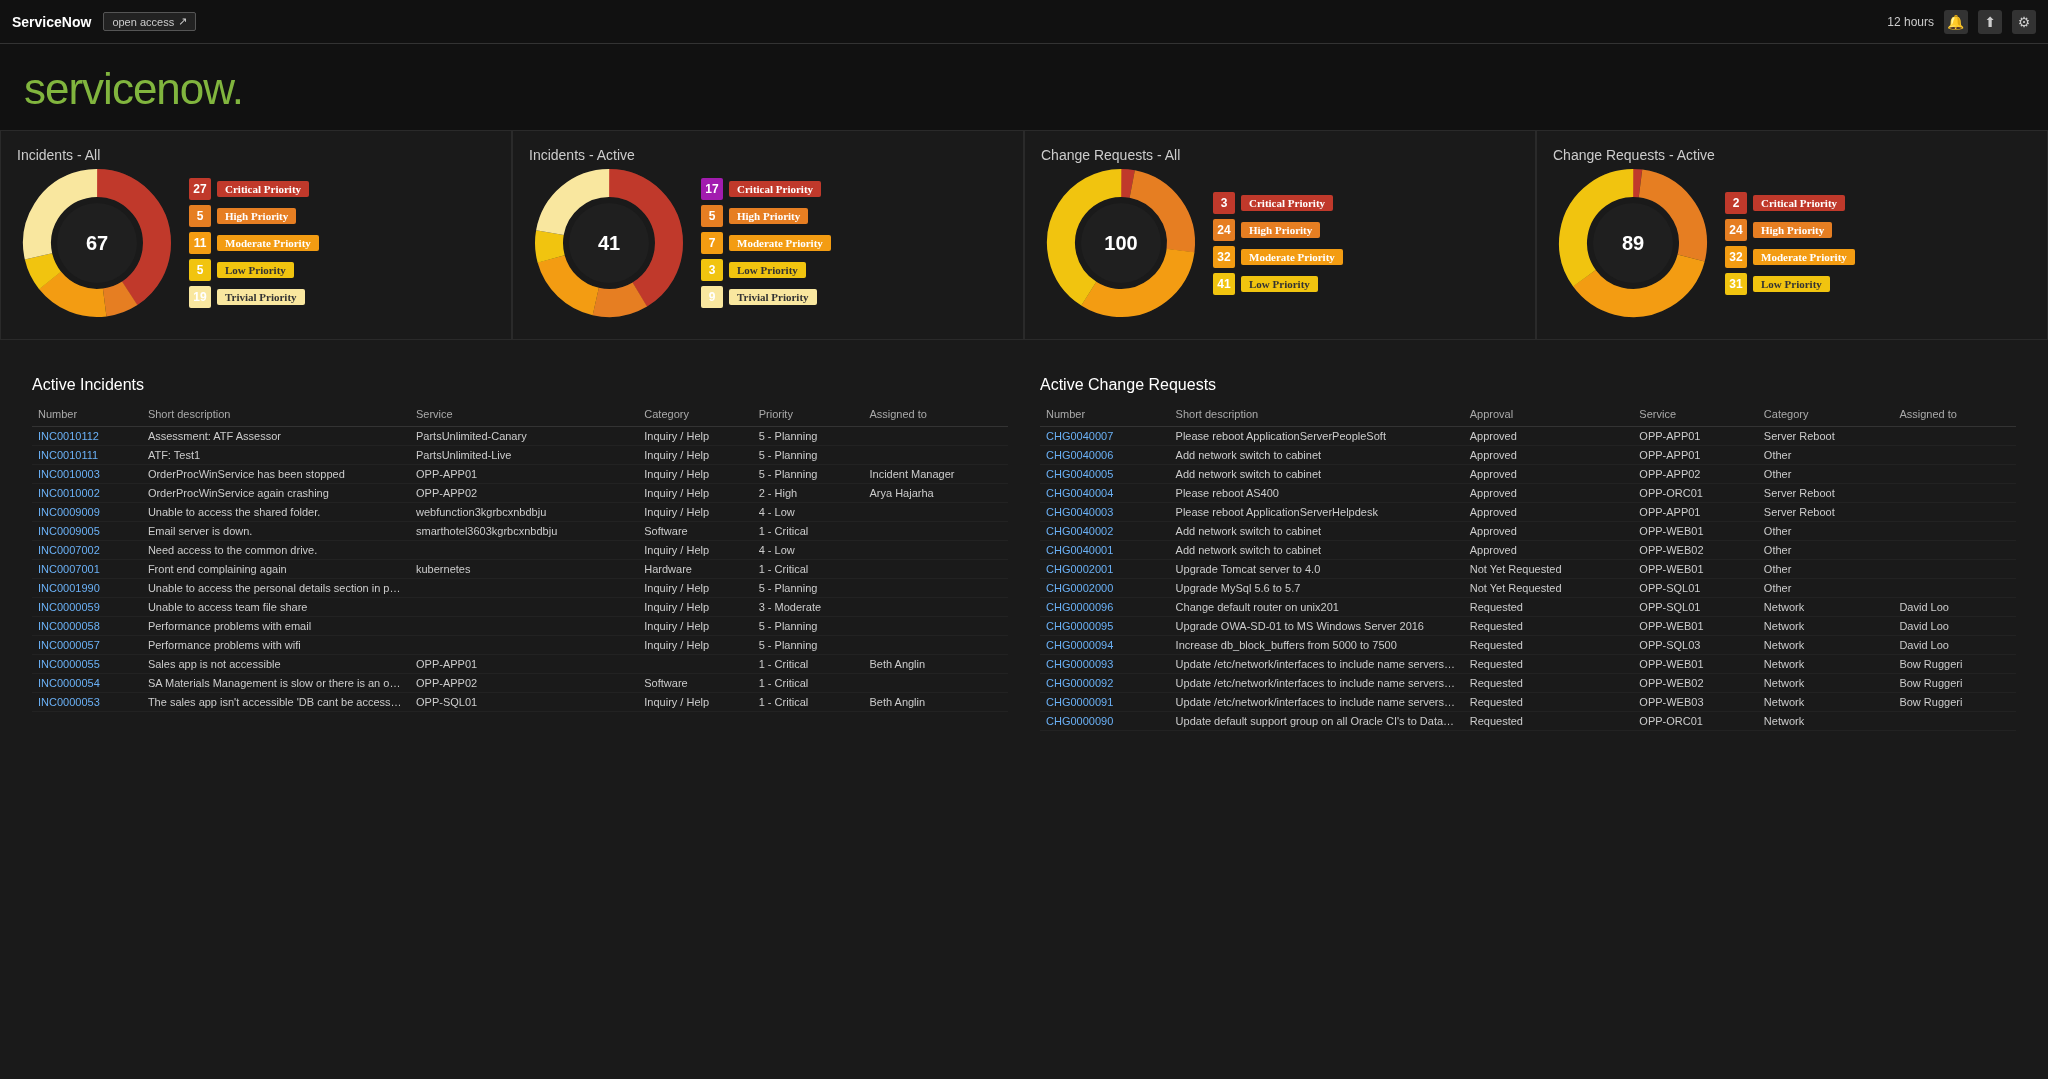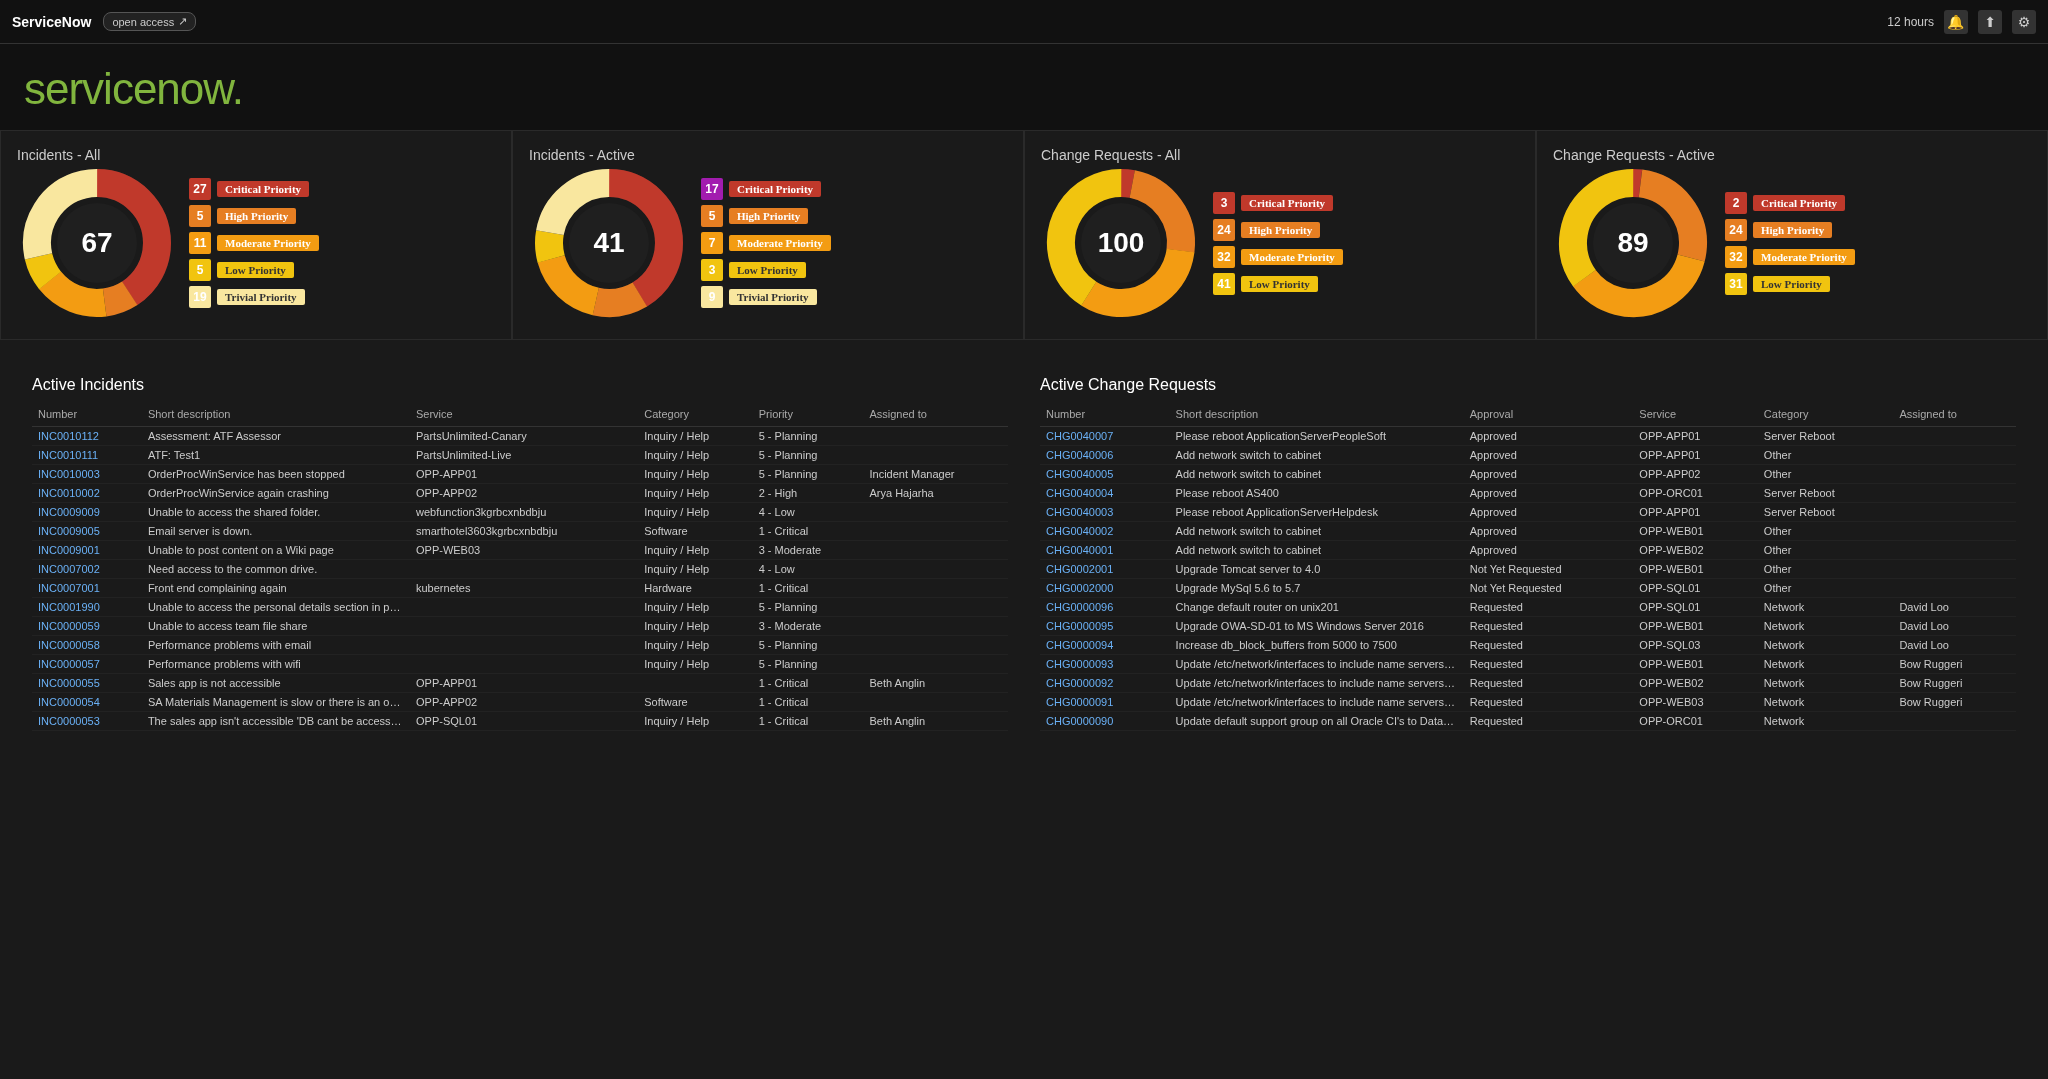--- a/index.html
+++ b/index.html
@@ -2,38 +2,38 @@
 <html><head>
   <meta charset="utf-8">
   <style>
     * { box-sizing: border-box; margin: 0; padding: 0; }
     body { background: #1a1a1a; color: #fff; font-family: Arial, sans-serif; font-size: 12px; overflow-x: hidden; }
 
     
     .topbar { background: #111; height: 44px; display: flex; align-items: center; justify-content: space-between; padding: 0 12px; border-bottom: 1px solid #333; }
     .topbar-left { display: flex; align-items: center; gap: 12px; }
     .topbar-brand { color: #fff; font-size: 14px; font-weight: bold; }
-    .topbar-badge { background: #222; border: 1px solid #555; color: #ccc; font-size: 11px; padding: 2px 8px; border-radius: 8px; display: flex; align-items: center; gap: 4px; }
+    .topbar-badge { background: #222; border: 1px solid #555; color: #ccc; font-size: 11px; padding: 2px 8px; border-radius: 2px; display: flex; align-items: center; gap: 4px; }
     .topbar-right { display: flex; align-items: center; gap: 10px; color: #ccc; font-size: 12px; }
     .topbar-icon { width: 24px; height: 24px; background: #333; border-radius: 3px; display: flex; align-items: center; justify-content: center; cursor: pointer; font-size: 14px; }
 
     
     .logo-area { background: #111; padding: 20px 24px 16px; }
     .logo-text { font-size: 44px; font-weight: 300; color: #fff; letter-spacing: -1px; }
     .logo-text span { color: #81b53e; }
 
     
     .charts-grid { display: grid; grid-template-columns: repeat(4, 1fr); gap: 0; padding: 0 0 20px; }
     .chart-panel { background: #1a1a1a; border: 1px solid #2a2a2a; padding: 16px; }
     .chart-panel-title { color: #ccc; font-size: 14px; margin-bottom: 0; }
 
     .chart-content { display: flex; align-items: center; gap: 12px; }
     .donut-wrap { position: relative; width: 160px; height: 160px; flex-shrink: 0; }
     .donut-wrap svg { width: 100%; height: 100%; }
-    .donut-center { position: absolute; top: 50%; left: 50%; transform: translate(-50%, -50%); background: #1f1f1f; border-radius: 50%; width: 80px; height: 80px; display: flex; align-items: center; justify-content: center; font-size: 28px; font-weight: bold; color: #fff; }
+    .donut-center { position: absolute; top: 50%; left: 50%; transform: translate(-50%, -50%); background: #1f1f1f; border-radius: 50%; width: 80px; height: 80px; display: flex; align-items: center; justify-content: center; font-size: 20px; font-weight: bold; color: #fff; }
 
     .legend { display: flex; flex-direction: column; gap: 5px; }
     .legend-item { display: flex; align-items: center; gap: 6px; border-radius: 2px; }
     .legend-count { width: 22px; height: 22px; display: flex; align-items: center; justify-content: center; font-size: 12px; font-weight: bold; color: #fff; border-radius: 2px; flex-shrink: 0; }
     .legend-label { padding: 2px 8px; border-radius: 2px; font-size: 11px; font-weight: bold; font-family: Liberation Serif, serif; }
 
     
     .tables-section { display: grid; grid-template-columns: 1fr 1fr; gap: 0; padding: 0 16px 0; }
     .table-panel { padding: 16px; }
     .table-panel-title { color: #fff; font-size: 16px; margin-bottom: 10px; }
@@ -305,28 +305,20 @@
           </tr>
           <tr>
             <td title="INC0009005">INC0009005</td>
             <td title="Email server is down.">Email server is down.</td>
             <td title="smarthotel3603kgrbcxnbdbju">smarthotel3603kgrbcxnbdbju</td>
             <td title="Software">Software</td>
             <td title="1 - Critical">1 - Critical</td>
             <td title=""></td>
           </tr>
           <tr>
-            <td title="INC0009001">INC0009001</td>
-            <td title="Unable to post content on a Wiki page">Unable to post content on a Wiki page</td>
-            <td title="OPP-WEB03">OPP-WEB03</td>
-            <td title="Inquiry / Help">Inquiry / Help</td>
-            <td title="3 - Moderate">3 - Moderate</td>
-            <td title=""></td>
-          </tr>
-          <tr>
             <td title="INC0007002">INC0007002</td>
             <td title="Need access to the common drive.">Need access to the common drive.</td>
             <td title=""></td>
             <td title="Inquiry / Help">Inquiry / Help</td>
             <td title="4 - Low">4 - Low</td>
             <td title=""></td>
           </tr>
           <tr>
             <td title="INC0007001">INC0007001</td>
             <td title="Front end complaining again">Front end complaining again</td>

